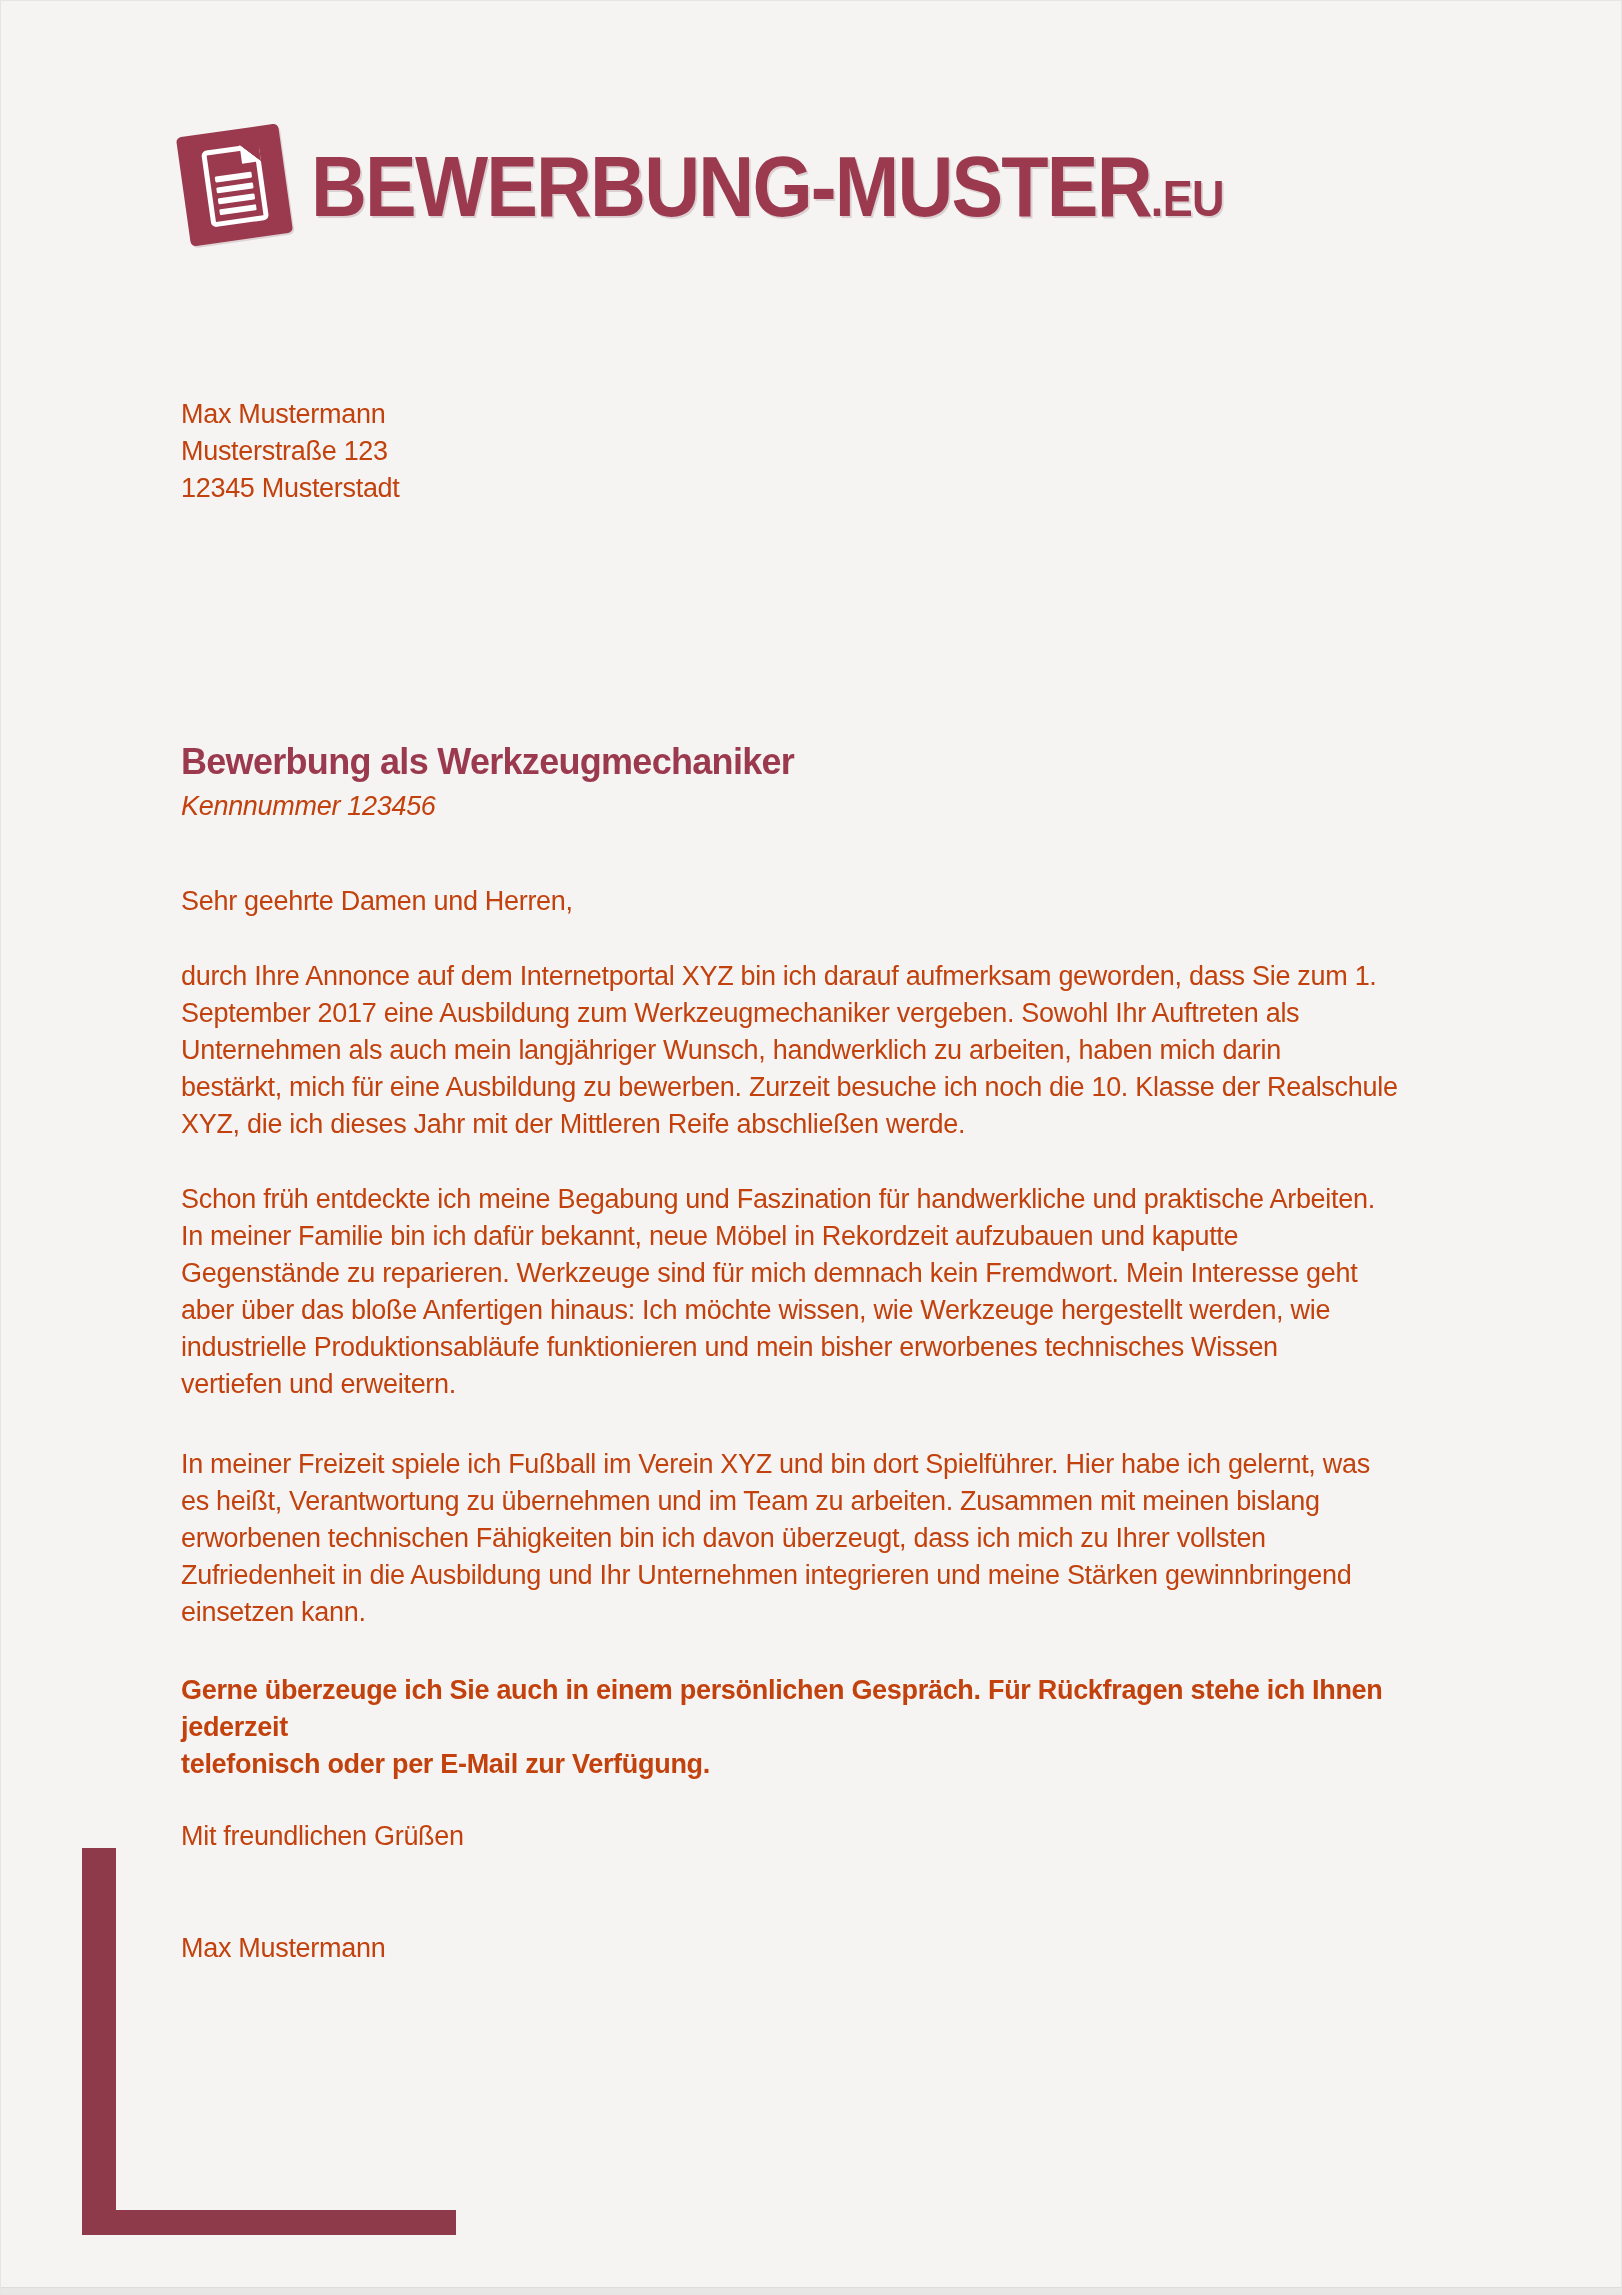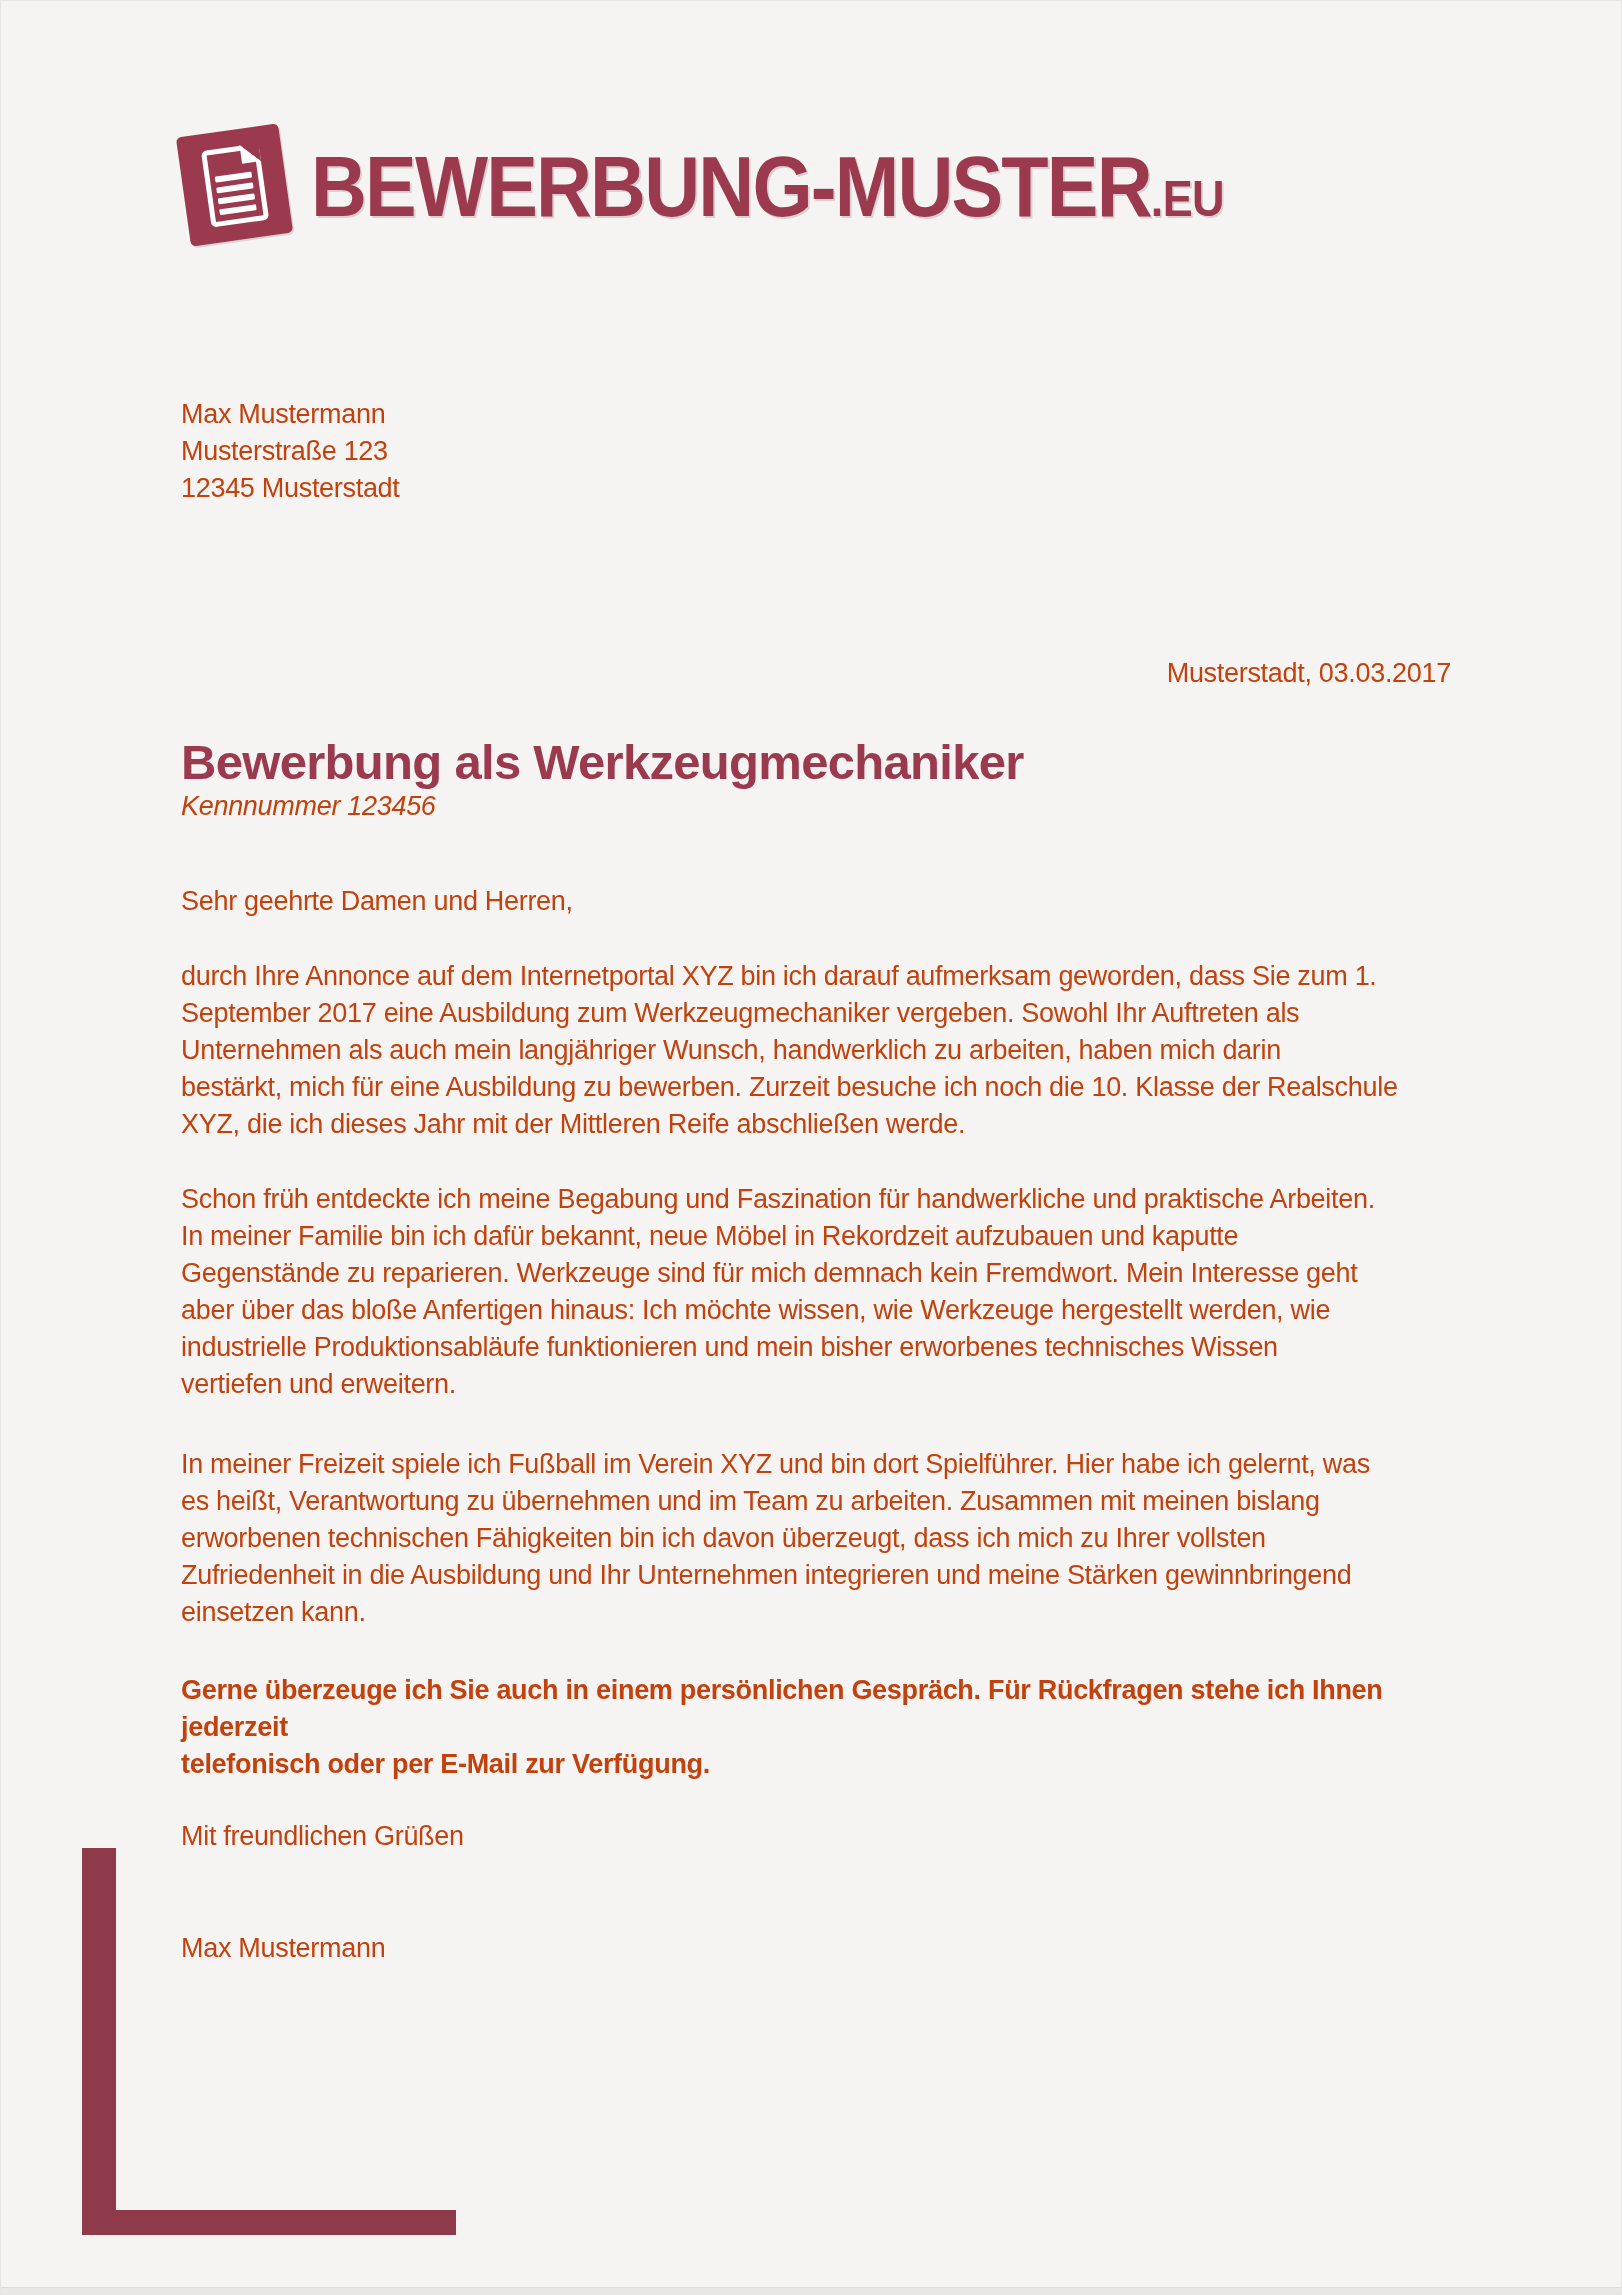--- a/index.html
+++ b/index.html
@@ -56,21 +56,21 @@
 
   
   .txt { font-size: 27px; line-height: 37px; letter-spacing: -0.3px; color: #c2410c; }
   .lines { white-space: pre-line; }
 
   .sender     { position: absolute; left: 180px; top: 395px; }
   .date-line  { position: absolute; left: 180px; top: 654px; width: 1270px; text-align: right; }
 
   .subject-title {
     position: absolute; left: 180px; top: 736px;
-    font-size: 49px; line-height: 50px; font-weight: 700;
+    font-size: 36px; line-height: 50px; font-weight: 700;
     letter-spacing: -0.7px; color: #9b3a4e;
   }
   .subject-ref { position: absolute; left: 180px; top: 787px; font-style: italic; }
 
   .salutation { position: absolute; left: 180px; top: 882px; text-align: right; }
 
   .para { position: absolute; left: 180px; width: 1302px; }
   .para-1 { top: 957px; }
   .para-2 { top: 1180px; }
   .para-3 { top: 1445px; }
@@ -111,21 +111,20 @@
         <div class="doc-line"></div>
       </div>
     </div>
     <div class="wordmark"><span>BEWERBUNG-MUSTER</span><span class="tld">.EU</span></div>
   </div>
 
   <div class="sender txt lines">Max Mustermann
 Musterstraße 123
 12345 Musterstadt</div>
 
-  <div class="date-line txt">Musterstadt, 03.03.2017</div>
 
   <h1 class="subject-title">Bewerbung als Werkzeugmechaniker</h1>
   <div class="subject-ref txt">Kennnummer 123456</div>
 
   <div class="salutation txt">Sehr geehrte Damen und Herren,</div>
 
   <div class="para para-1 txt lines">durch Ihre Annonce auf dem Internetportal XYZ bin ich darauf aufmerksam geworden, dass Sie zum 1.
 September 2017 eine Ausbildung zum Werkzeugmechaniker vergeben. Sowohl Ihr Auftreten als
 Unternehmen als auch mein langjähriger Wunsch, handwerklich zu arbeiten, haben mich darin
 bestärkt, mich für eine Ausbildung zu bewerben. Zurzeit besuche ich noch die 10. Klasse der Realschule

